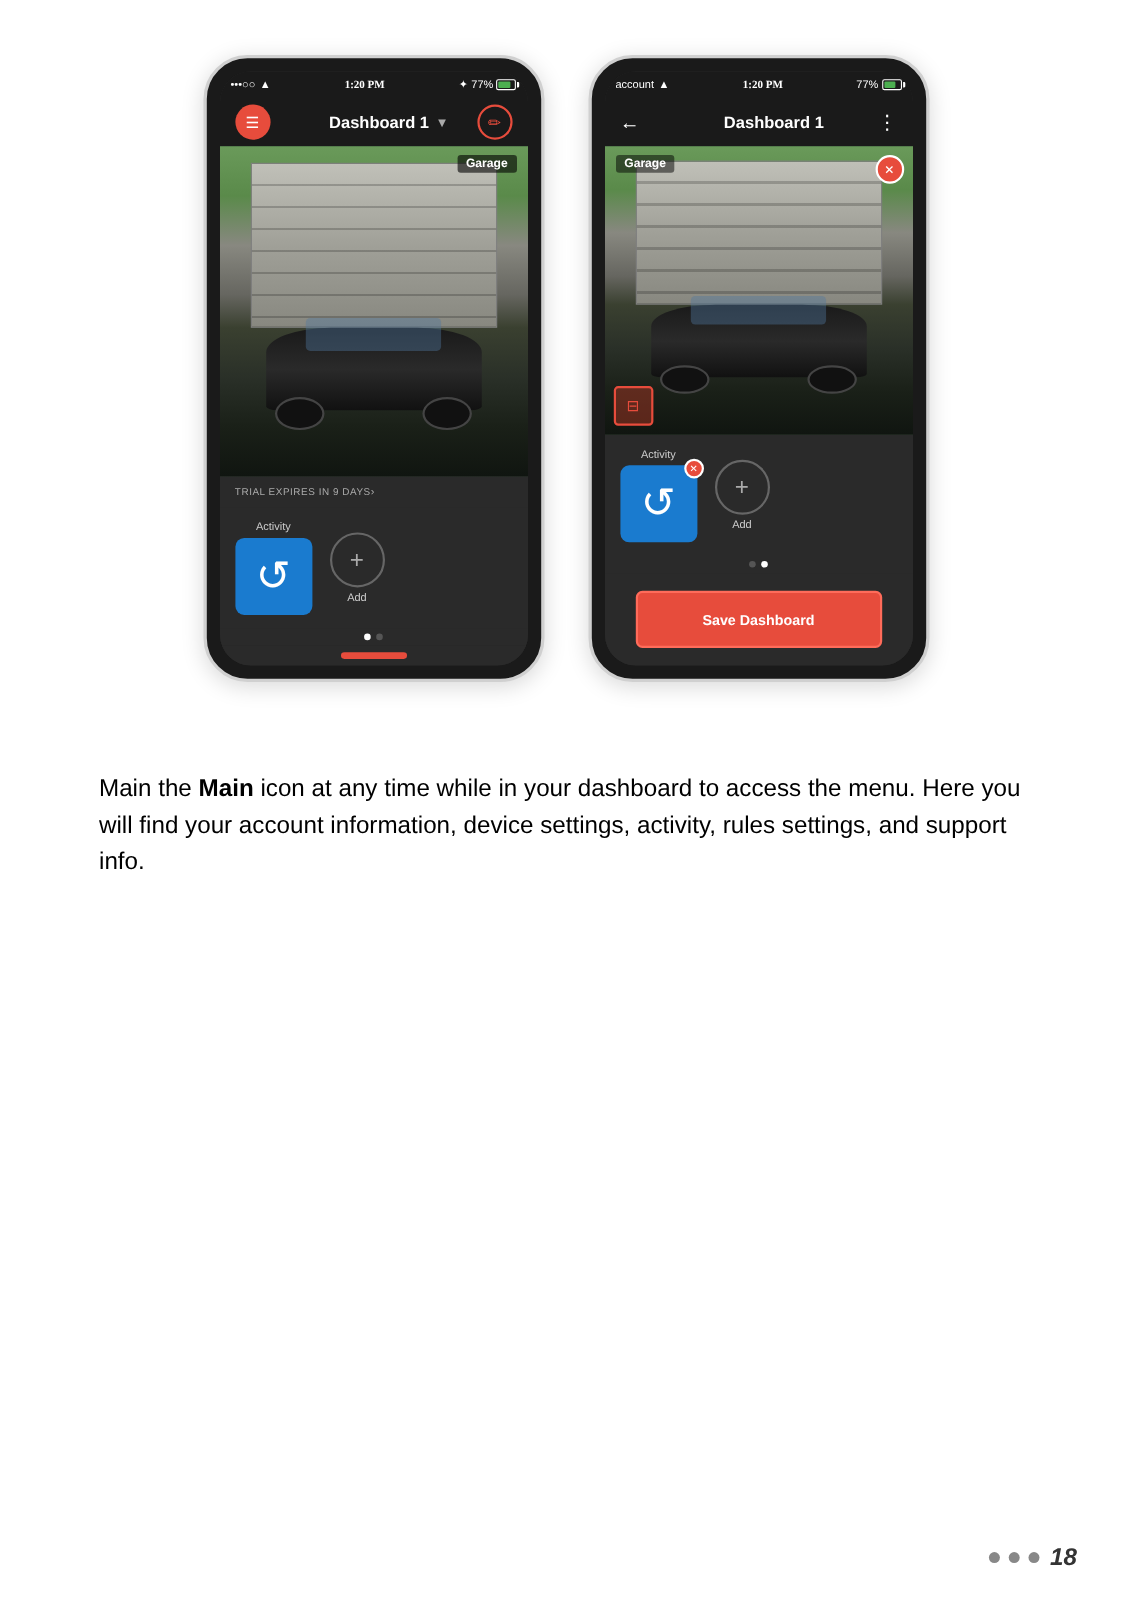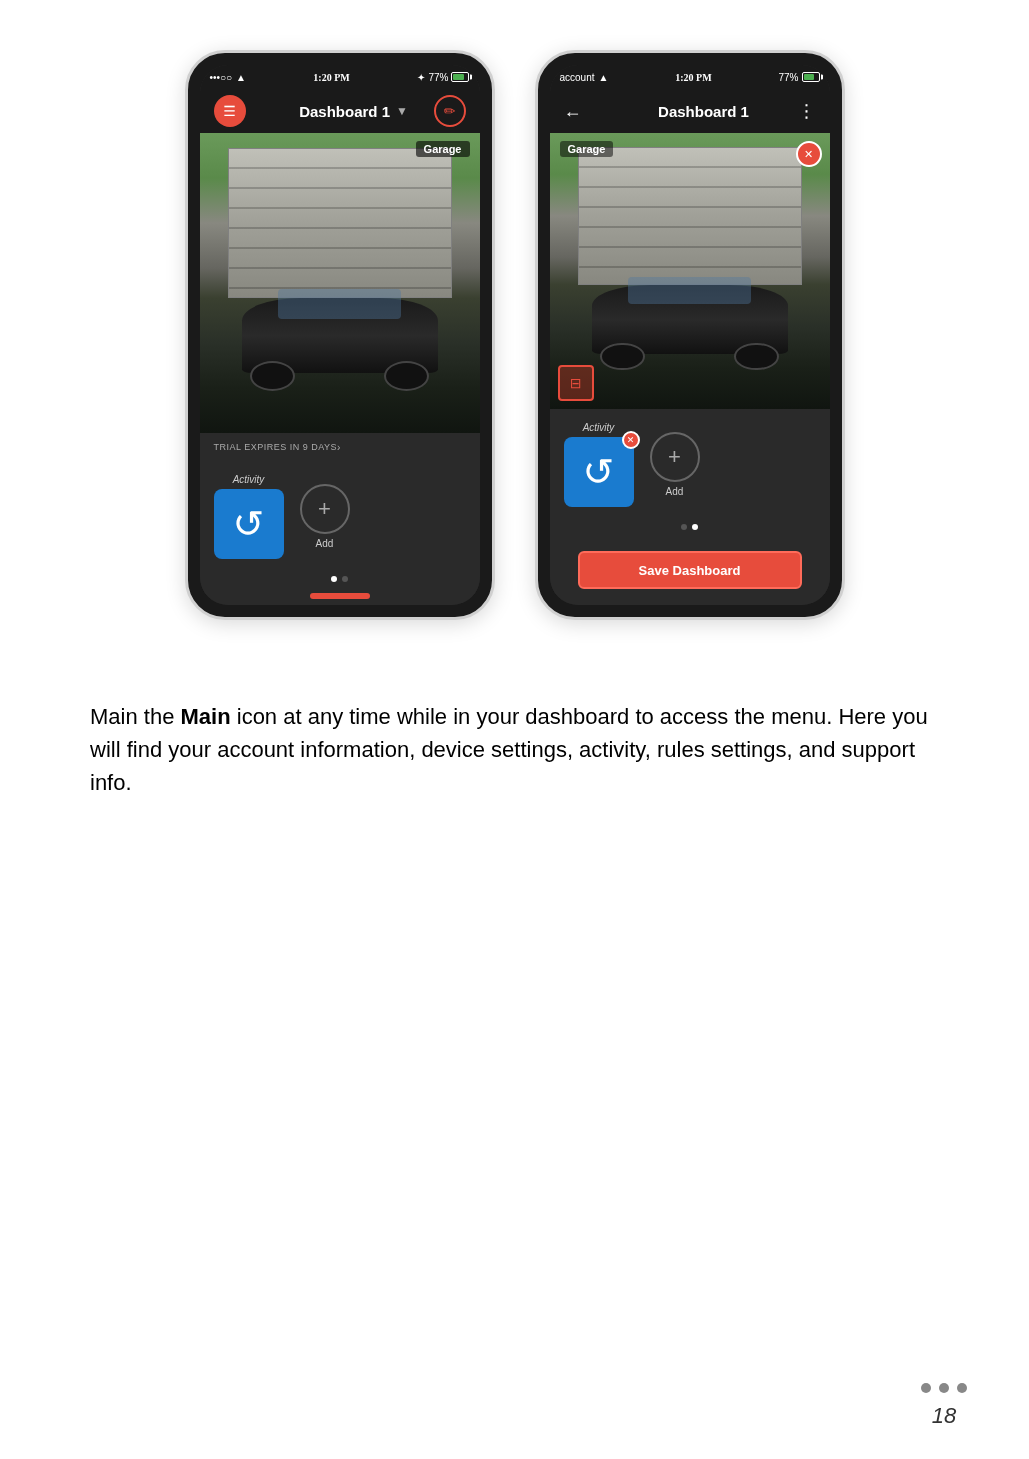--- a/index.html
+++ b/index.html
@@ -297,21 +297,20 @@
     .widget-tile {
       display: flex;
       flex-direction: column;
       align-items: center;
       gap: 4px;
     }
 
     .widget-label {
       color: #ccc;
       font-size: 10px;
-      font-style: italic;
     }
 
     .widget-icon-btn {
       width: 70px;
       height: 70px;
       background: #1a7bcf;
       border-radius: 8px;
       display: flex;
       align-items: center;
       justify-content: center;
@@ -381,21 +380,21 @@
     .dot.active { background: #fff; }
     .dot.inactive { background: #555; }
 
     
     .save-btn {
       margin: 8px 14px;
       background: #e74c3c;
       color: white;
       border: none;
       border-radius: 6px;
-      height: 38px;
+      height: 52px;
       font-size: 13px;
       font-weight: 600;
       width: calc(100% - 28px);
       cursor: pointer;
       border: 2px solid #ff6b5a;
     }
 
     .save-bar {
       background: #2a2a2a;
       padding: 8px 14px;
@@ -417,25 +416,26 @@
     .text-section p {
       font-size: 22px;
       color: #000;
       line-height: 1.5;
     }
 
     
     .page-number-section {
       position: absolute;
       bottom: 30px;
-      right: 62px;
-      display: flex;
-      flex-direction: column;
+      right: 50px;
+      display: flex;
+      flex-direction: row;
       align-items: center;
       gap: 10px;
+      font-weight: bold;
     }
 
     .three-dots {
       display: flex;
       gap: 8px;
     }
 
     .three-dot {
       width: 10px;
       height: 10px;

